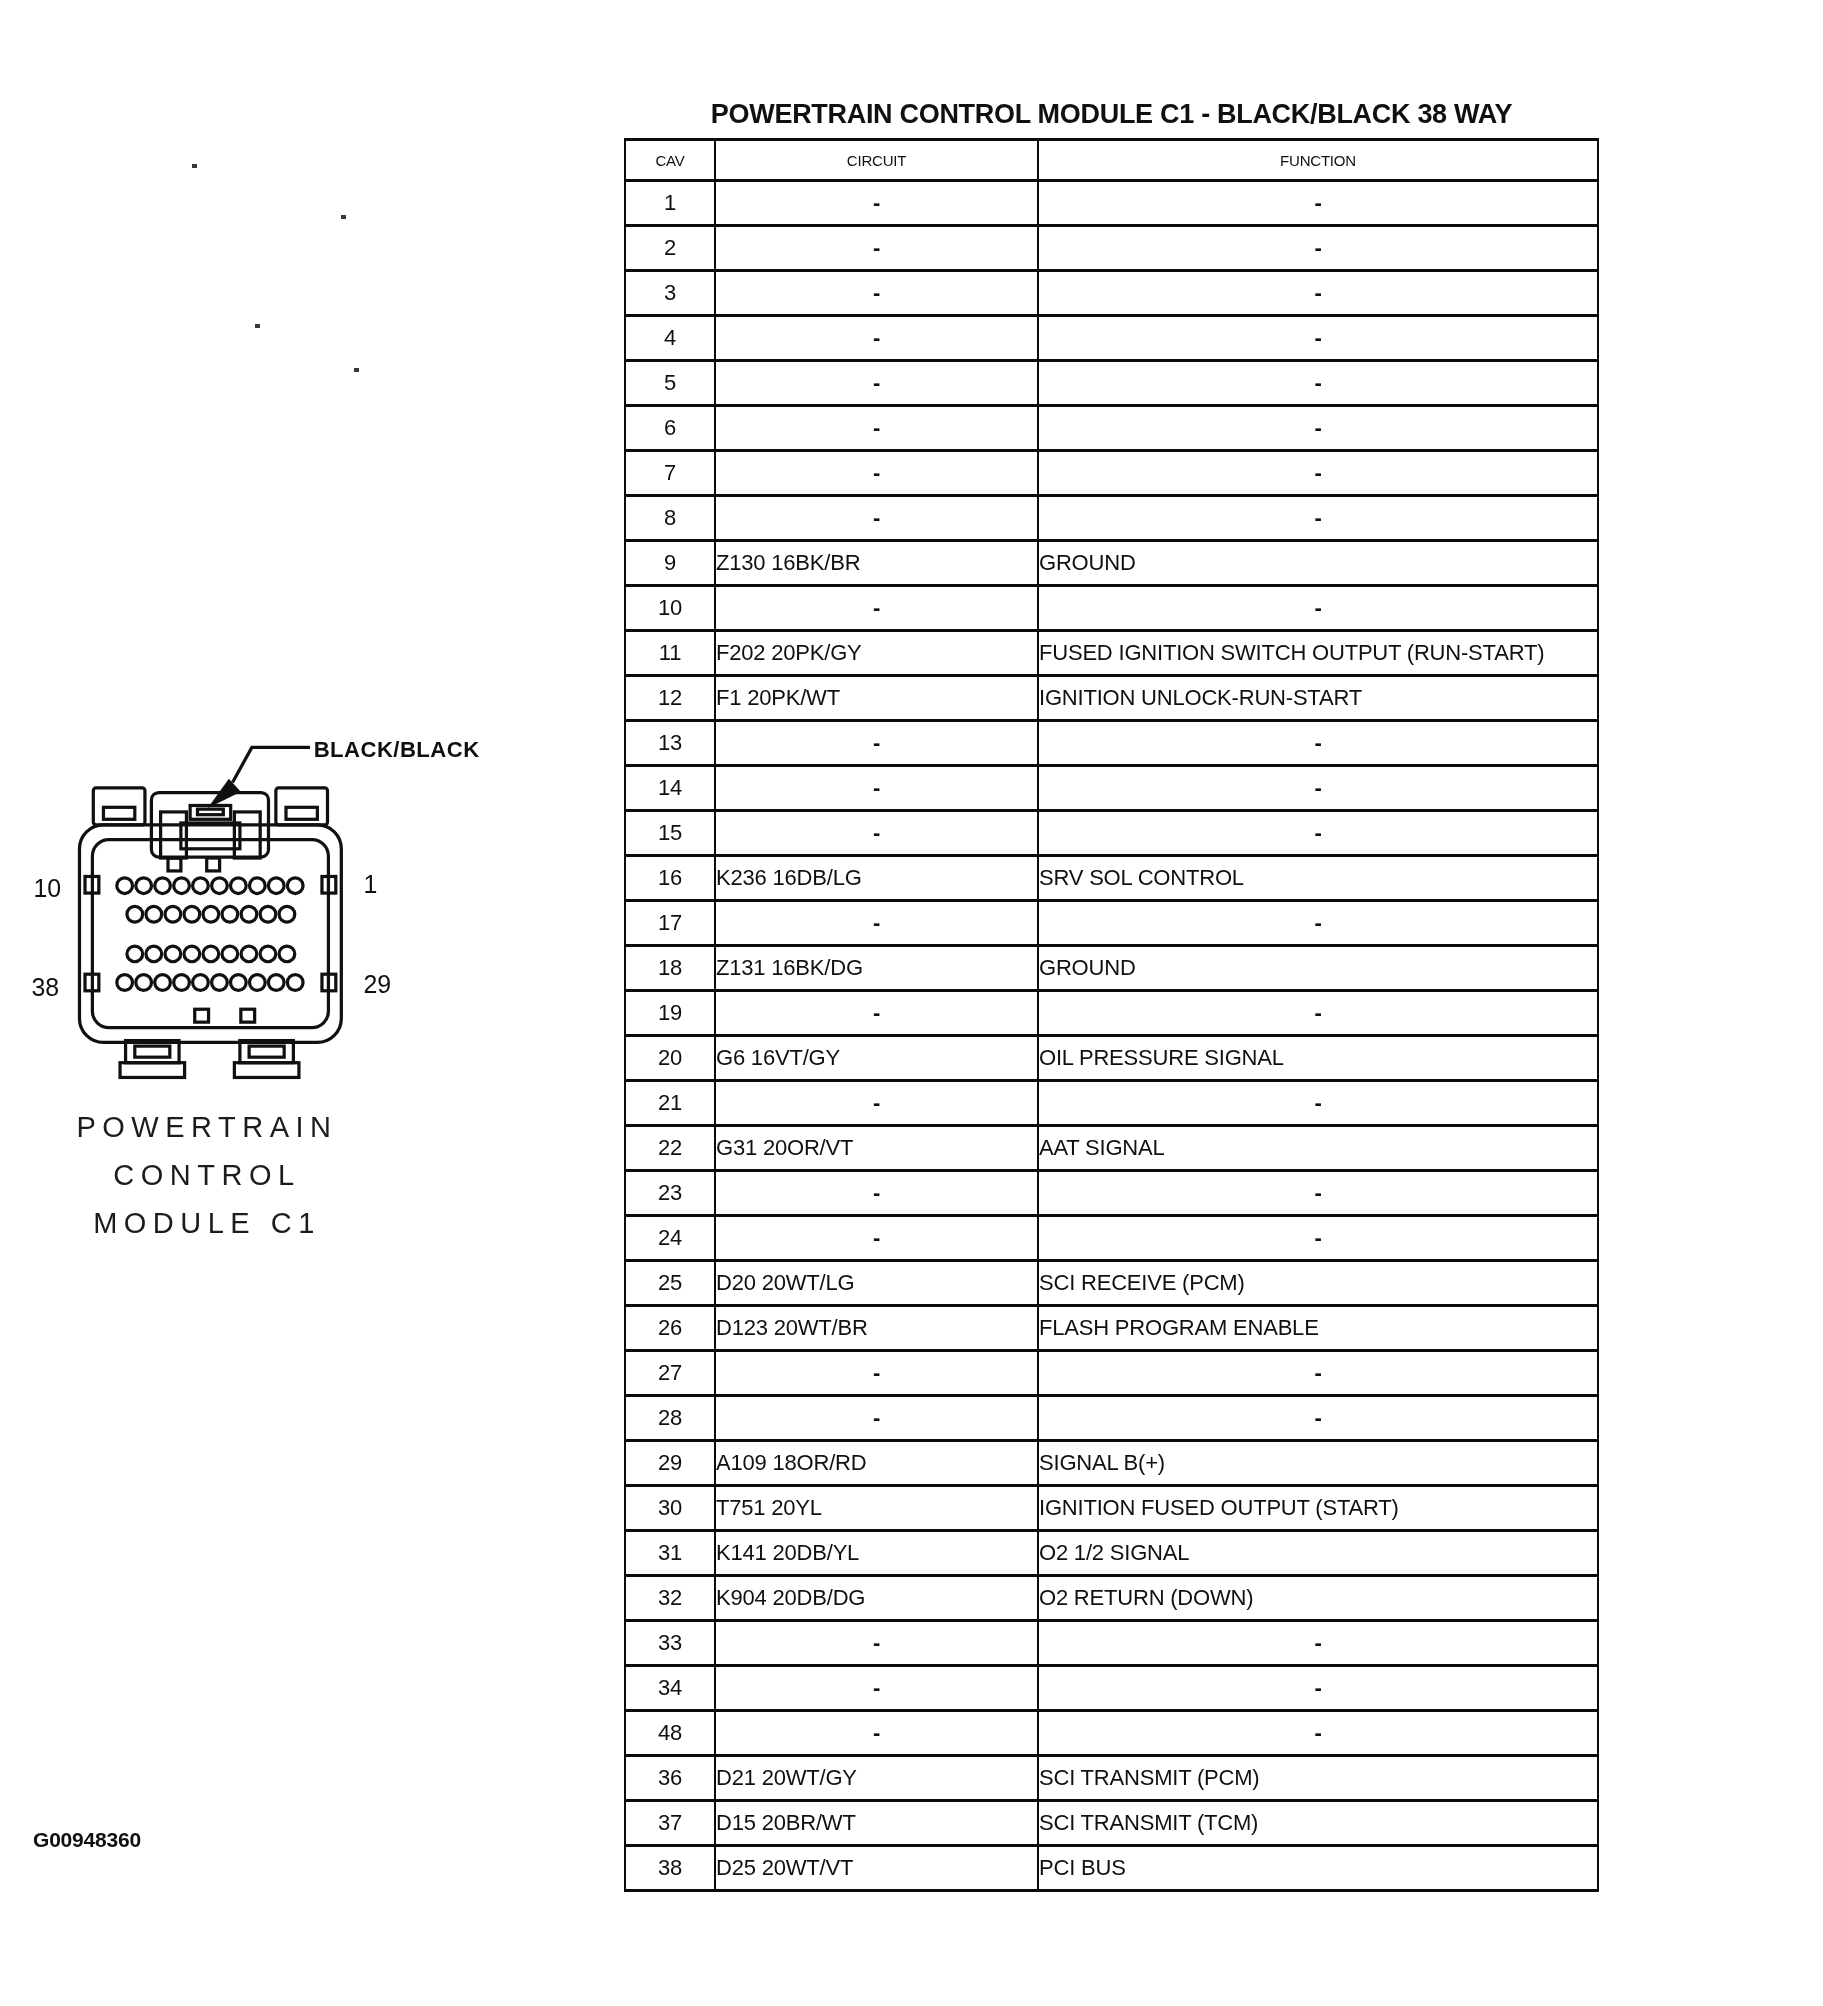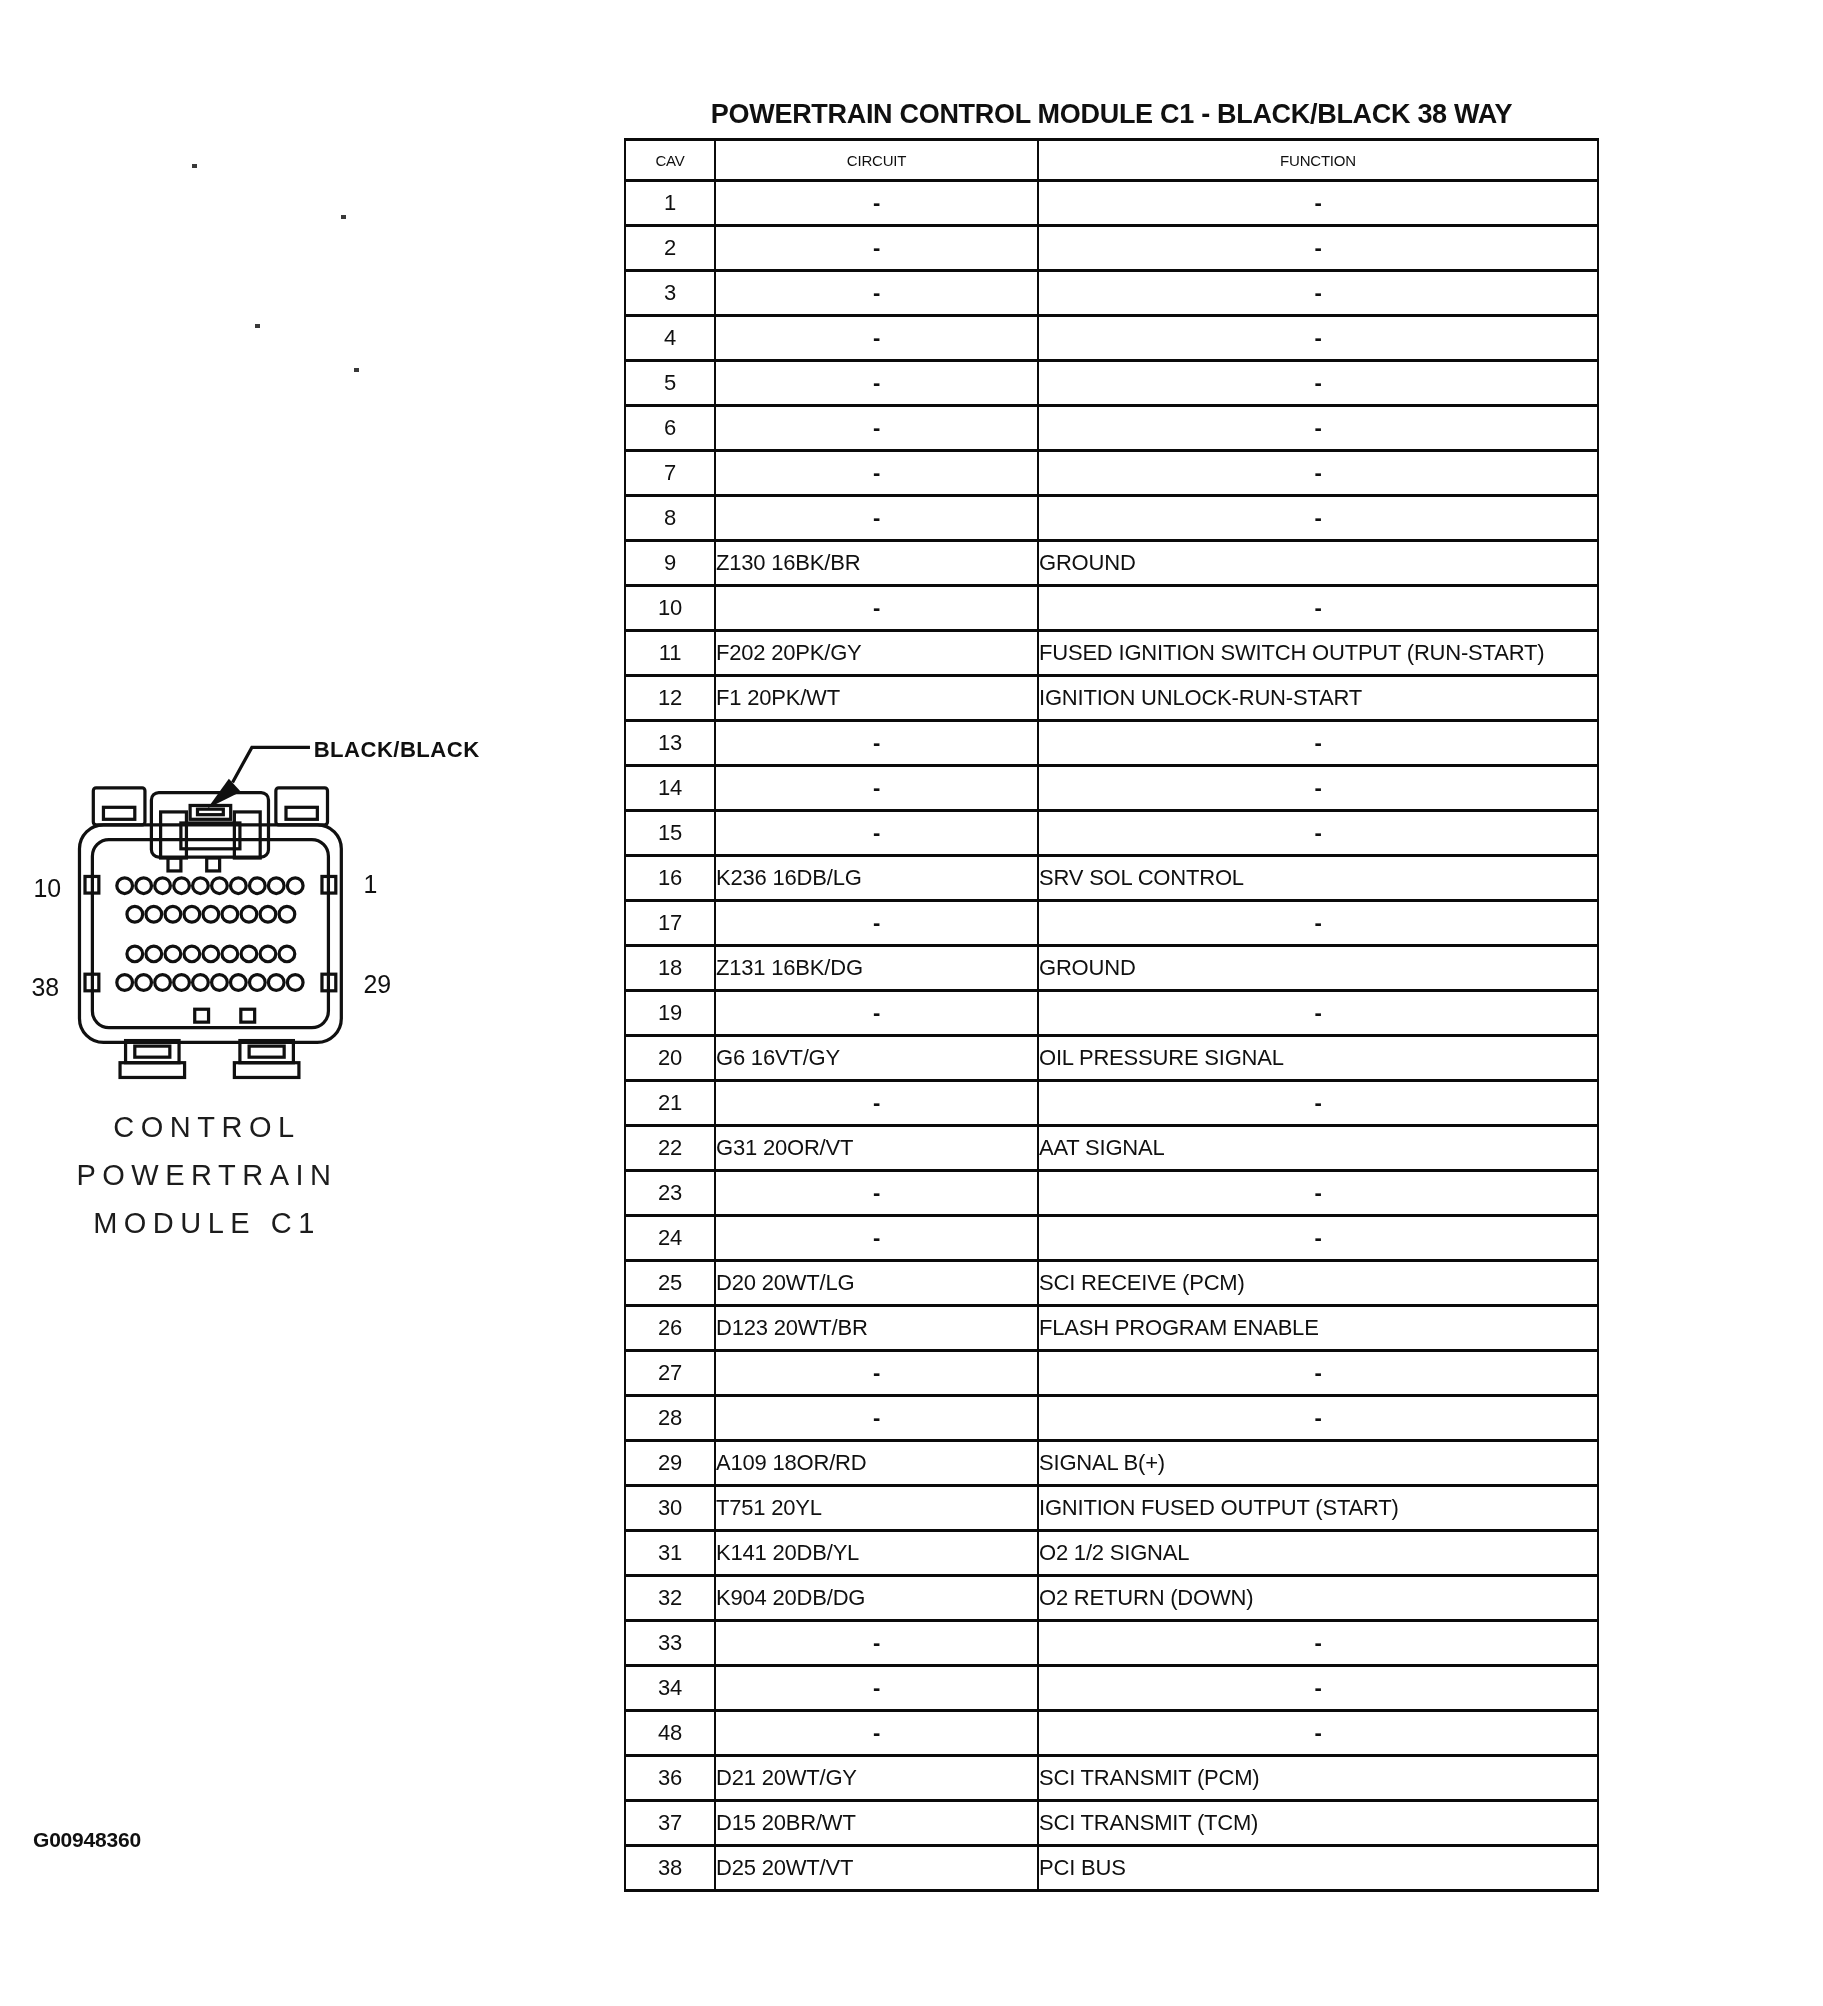--- a/index.html
+++ b/index.html
@@ -201,22 +201,22 @@
       </g>
 
       <text x="312" y="32" font-size="24" font-weight="bold" letter-spacing="0.5" fill="#101010">BLACK/BLACK</text>
       <text x="8" y="184" font-size="27" fill="#101010">10</text>
       <text x="366" y="180" font-size="27" fill="#101010">1</text>
       <text x="6" y="292" font-size="27" fill="#101010">38</text>
       <text x="366" y="288" font-size="27" fill="#101010">29</text>
     </svg>
 
     <div id="figure-caption">
+      <div>POWERTRAIN</div>
       <div>CONTROL</div>
-      <div>POWERTRAIN</div>
       <div>MODULE C1</div>
     </div>
   </div>
 
   <div id="table-area">
     <div id="table-title">POWERTRAIN CONTROL MODULE C1 - BLACK/BLACK 38 WAY</div>
     <table class="pinout">
       <colgroup>
           <col class="c-cav">
           <col class="c-circ">

